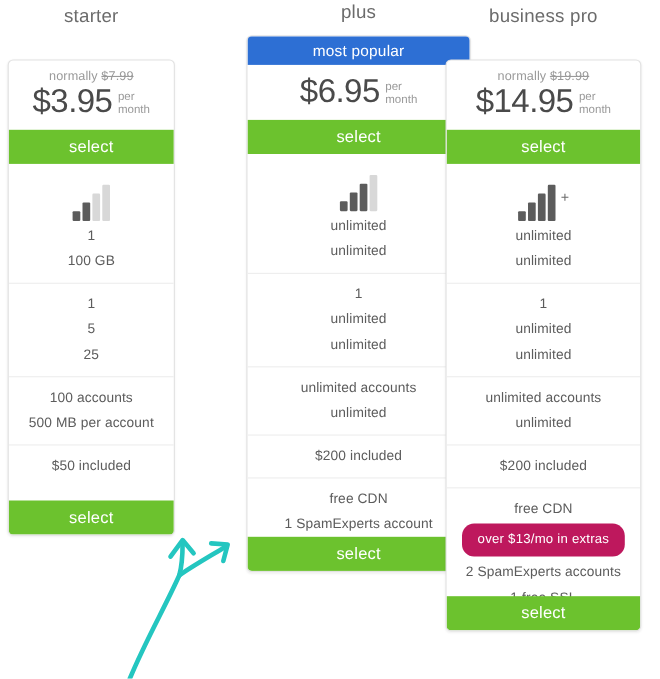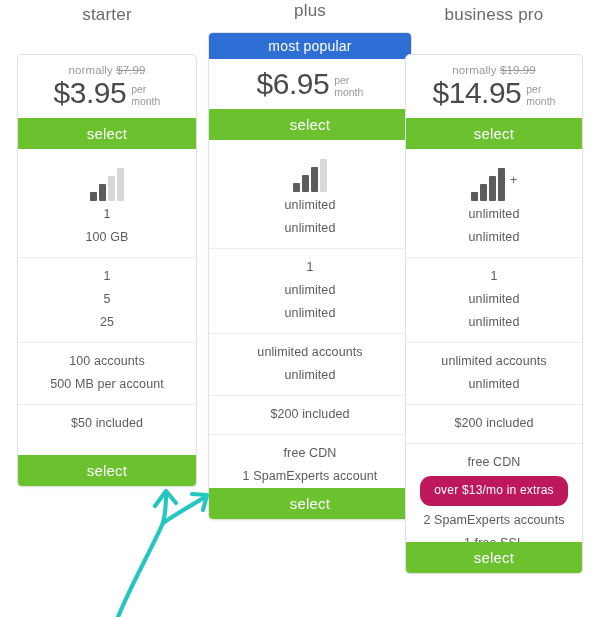--- a/index.html
+++ b/index.html
@@ -64,21 +64,21 @@
     color: #9a9a9a;
     margin-bottom: 1px;
     letter-spacing: .1px;
   }
   .normally .strike {
     text-decoration: line-through;
     margin-top: 38px;
   }
   .price-row {
     display: flex;
-    align-items: center;
+    align-items: flex-start;
     justify-content: center;
     gap: 5px;
   }
   .price-main {
     font-size: 30px;
     line-height: 31px;
     color: #4a4a4a;
     font-weight: 400;
     letter-spacing: -.5px;
   }
@@ -184,21 +184,21 @@
     width: 600px;
     height: 617px;
     pointer-events: none;
   }
 </style>
 </head>
 <body>
 
 <div id="stage">
 
-  <div class="plan-col" style="left:17px; width:180px;">
+  <div class="plan-col" style="left:7px; width:152px;">
     <div class="plan-title" style="height:30px; line-height:30px;">starter</div>
 
     <div class="card" style="height:433px; margin-top:24px;">
 
       <div class="price-block">
         <div class="normally">
           <span>normally</span>
           <span class="strike">$7.99</span>
         </div>
         <div class="price-row">
@@ -235,21 +235,21 @@
         <div class="f-row">500 MB per account</div>
       </div>
       <div class="f-group">
         <div class="f-row">$50 included</div>
       </div>
 
       <div class="select-bottom" style="background:#6cc22e;">select</div>
     </div>
   </div>
 
-  <div class="plan-col" style="left:208px; width:204px;">
+  <div class="plan-col" style="left:224px; width:204px;">
     <div class="plan-title" style="height:22px; line-height:22px;">plus</div>
 
     <div class="card" style="height:488px; margin-top:10px;">
 
       <div class="banner" style="background:#2d6fd4;">most popular</div>
 
       <div class="price-block">
         <div class="price-row">
           <div class="price-main">$6.95</div>
           <div class="price-per">

